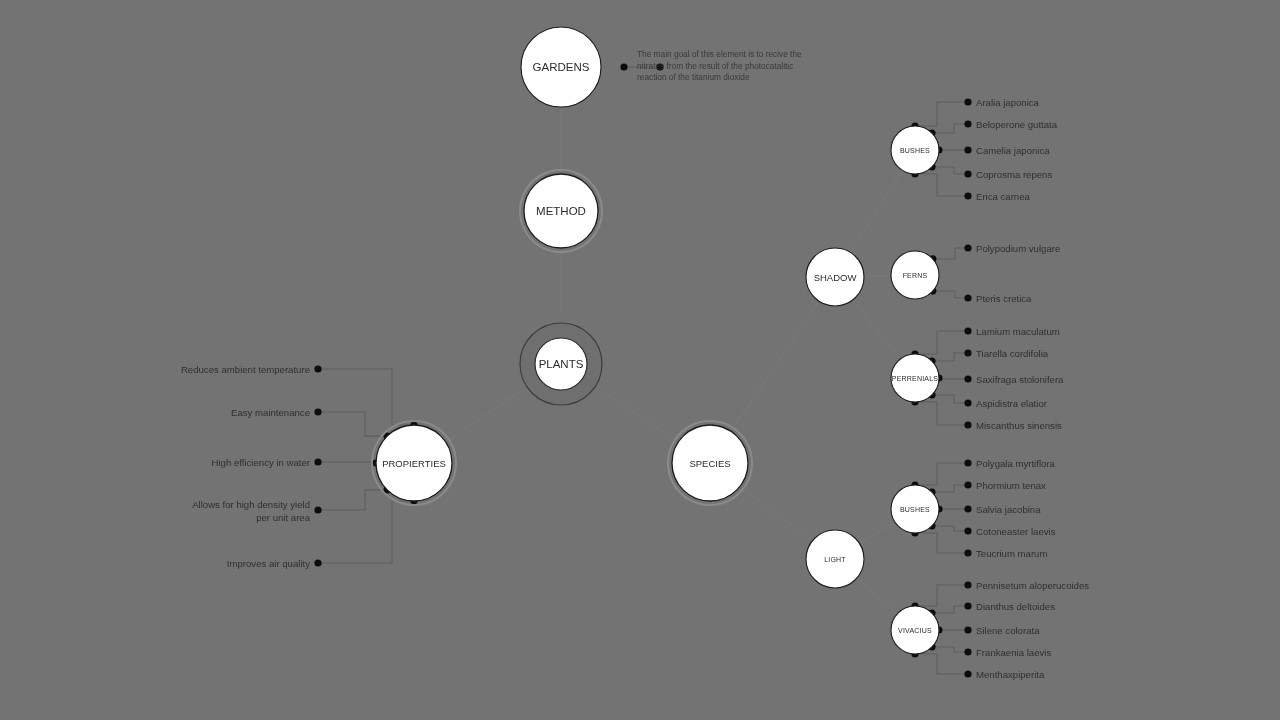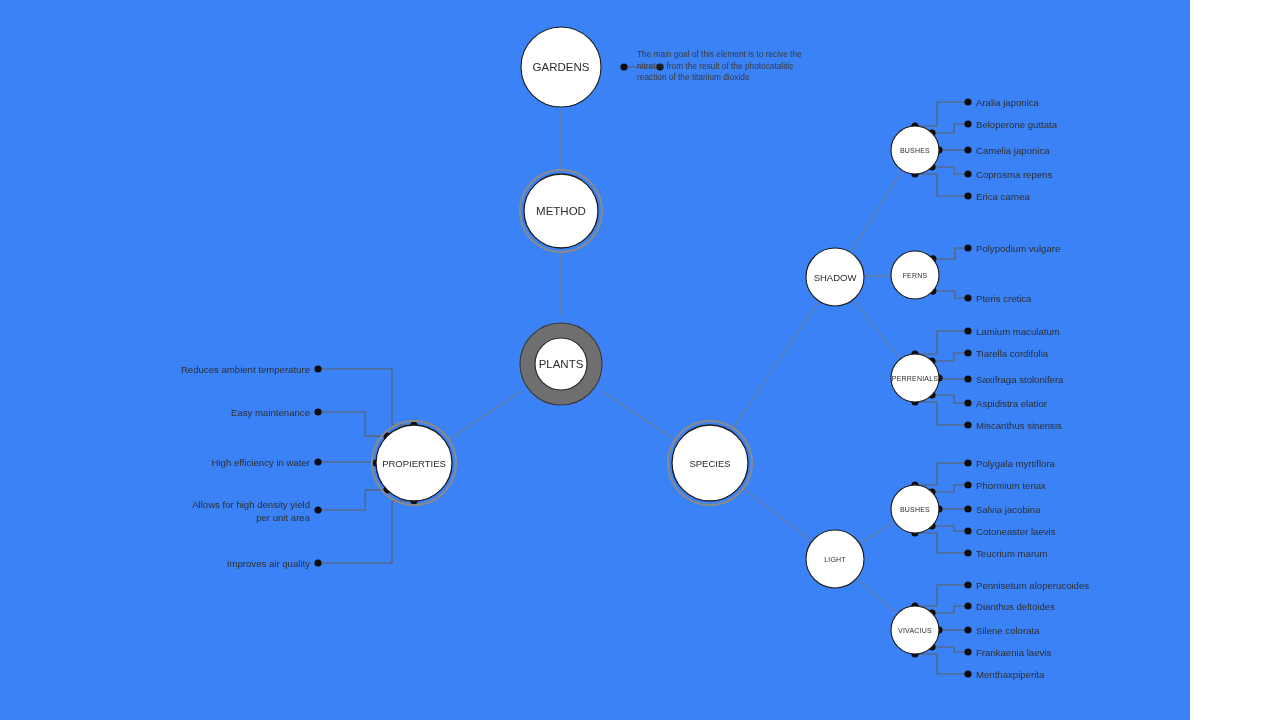--- a/index.html
+++ b/index.html
@@ -8,23 +8,23 @@
     background: #ffffff;
   }
   body {
     width: 1280px;
     height: 720px;
     overflow: hidden;
     font-family: "Liberation Sans", sans-serif;
   }
   #canvas {
     position: relative;
-    width: 1190px;
+    width: 1280px;
     height: 720px;
-    background: #3b82f6;
+    background: #737373;
   }
   svg#diagram {
     position: absolute;
     top: 0; left: 0;
     width: 1280px;
     height: 720px;
     display: block;
   }
   .edge-line {
     stroke: #7a7a7a;

